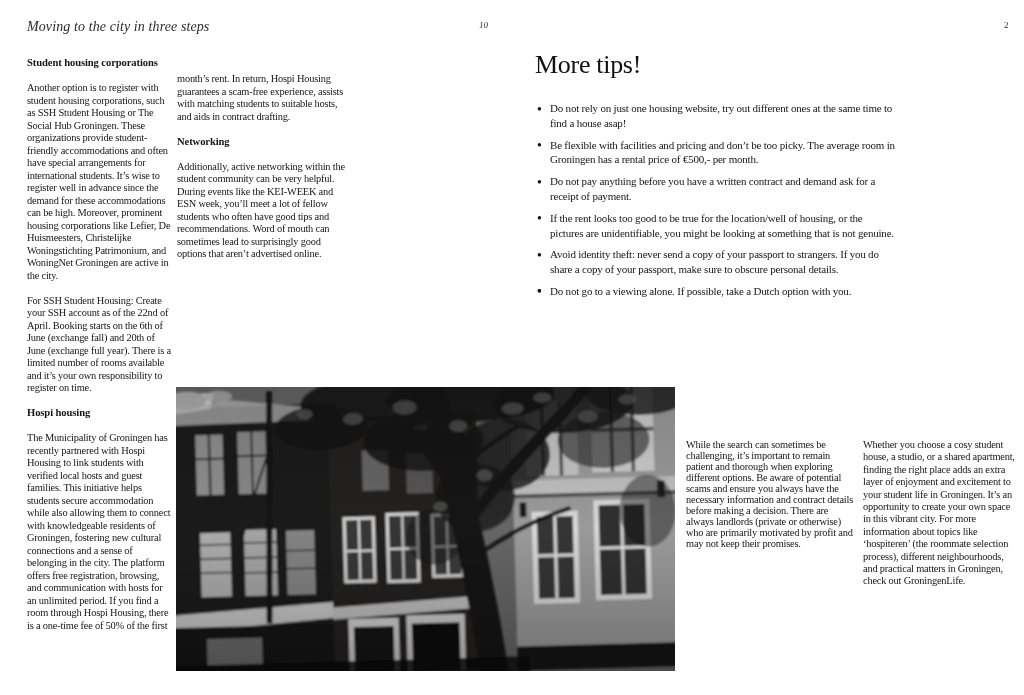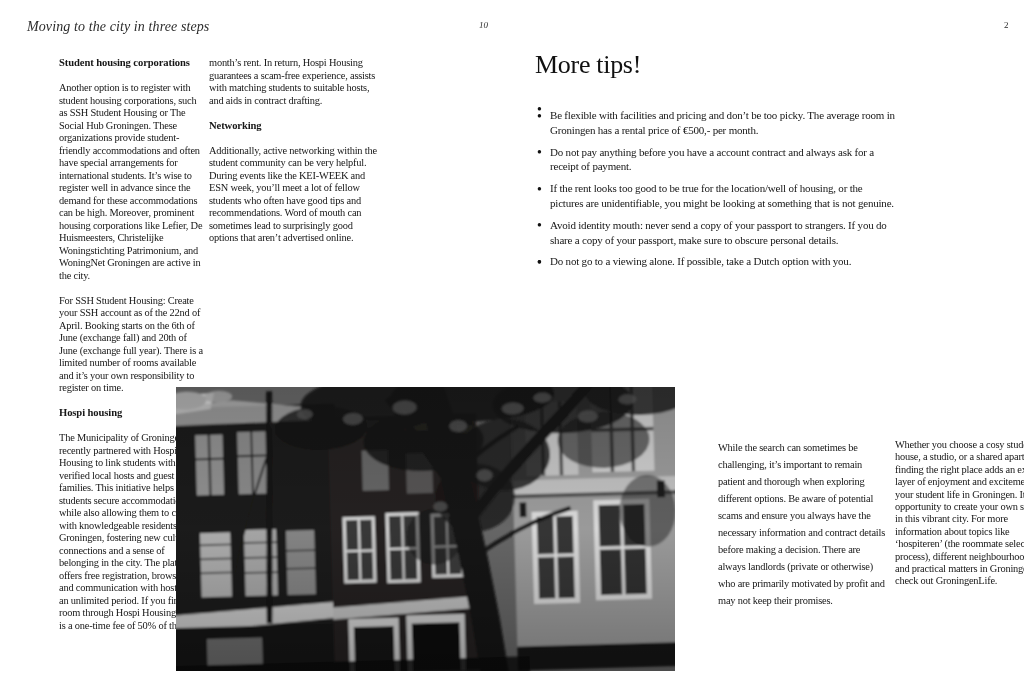--- a/index.html
+++ b/index.html
@@ -19,28 +19,27 @@
   .pageno { position: absolute; top: 20px; font-size: 9px; color: #2b2b2b; }
   .pageno-left  { left: 479px; font-style: italic; }
   .pageno-right { left: 1004px; }
 
   .col {
     position: absolute;
     font-size: 10.4px;
     line-height: 12.5px;
     letter-spacing: -0.2px;
     text-align: left;
-    margin-left: 32px;
   }
   .col p  { margin: 0 0 12.5px 0; }
   .col h3 { margin: 0 0 12.5px 0; font-size: 10.6px; font-weight: bold; letter-spacing: -0.1px; }
 
   #col1 { left: 27px;  top: 57px; width: 144px; height: 636px; overflow: hidden; }
-  #col2 { left: 177px; top: 57px; width: 168px; }
-  #col3 { left: 686px; top: 439px; width: 172px; line-height: 17px; }
+  #col2 { left: 177px; top: 73px; width: 168px; }
+  #col3 { left: 686px; top: 439px; width: 172px; line-height: 11px; }
   #col4 { left: 863px; top: 439px; width: 156px; line-height: 12.4px; }
 
   .right-title {
     position: absolute; left: 535px; top: 50px;
     margin: 0; font-size: 26px; font-weight: normal;
     letter-spacing: -0.3px; color: #111; text-align: center;
   }
   .tips {
     position: absolute; left: 537px; top: 101px; width: 360px;
     margin: 0; padding: 0; list-style: none;
@@ -212,25 +211,25 @@
 
       <rect x="-12" y="272" width="362" height="22" fill="#0e0e0e" opacity="0.85"></rect>
     </g>
     <rect width="499" height="284" fill="url(#vig)"></rect>
   </svg>
 </figure>
 
 <h1 class="right-title">More tips!</h1>
 
 <ul class="tips">
-  <li><span class="bullet">●</span></li>
+  <li><span class="bullet">●</span><span>Do not rely on just one housing website, try out different ones at the same time to find a house asap!</span></li>
   <li><span class="bullet">●</span><span>Be flexible with facilities and pricing and don’t be too picky. The average room in Groningen has a rental price of €500,- per month.</span></li>
-  <li><span class="bullet">●</span><span>Do not pay anything before you have a account contract and always ask for a receipt of payment.</span></li>
+  <li><span class="bullet">●</span><span>Do not pay anything before you have a written contract and demand ask for a receipt of payment.</span></li>
   <li><span class="bullet">●</span><span>If the rent looks too good to be true for the location/well of housing, or the pictures are unidentifiable, you might be looking at something that is not genuine.</span></li>
-  <li><span class="bullet">●</span><span>Avoid identity mouth: never send a copy of your passport to strangers. If you do share a copy of your passport, make sure to obscure personal details.</span></li>
+  <li><span class="bullet">●</span><span>Avoid identity theft: never send a copy of your passport to strangers. If you do share a copy of your passport, make sure to obscure personal details.</span></li>
   <li><span class="bullet">●</span></li>
   <li><span class="bullet">●</span><span>Do not go to a viewing alone. If possible, take a Dutch option with you.</span></li>
 </ul>
 
 <section id="col3" class="col">
   <p>While the search can sometimes be challenging, it’s important to remain patient and thorough when exploring different options. Be aware of potential scams and ensure you always have the necessary information and contract details before making a decision. There are always landlords (private or otherwise) who are primarily motivated by profit and may not keep their promises.</p>
 </section>
 
 <section id="col4" class="col">
   <p>Whether you choose a cosy student house, a studio, or a shared apartment, finding the right place adds an extra layer of enjoyment and excitement to your student life in Groningen. It’s an opportunity to create your own space in this vibrant city. For more information about topics like ‘hospiteren’ (the roommate selection process), different neighbourhoods, and practical matters in Groningen, check out GroningenLife.</p>

